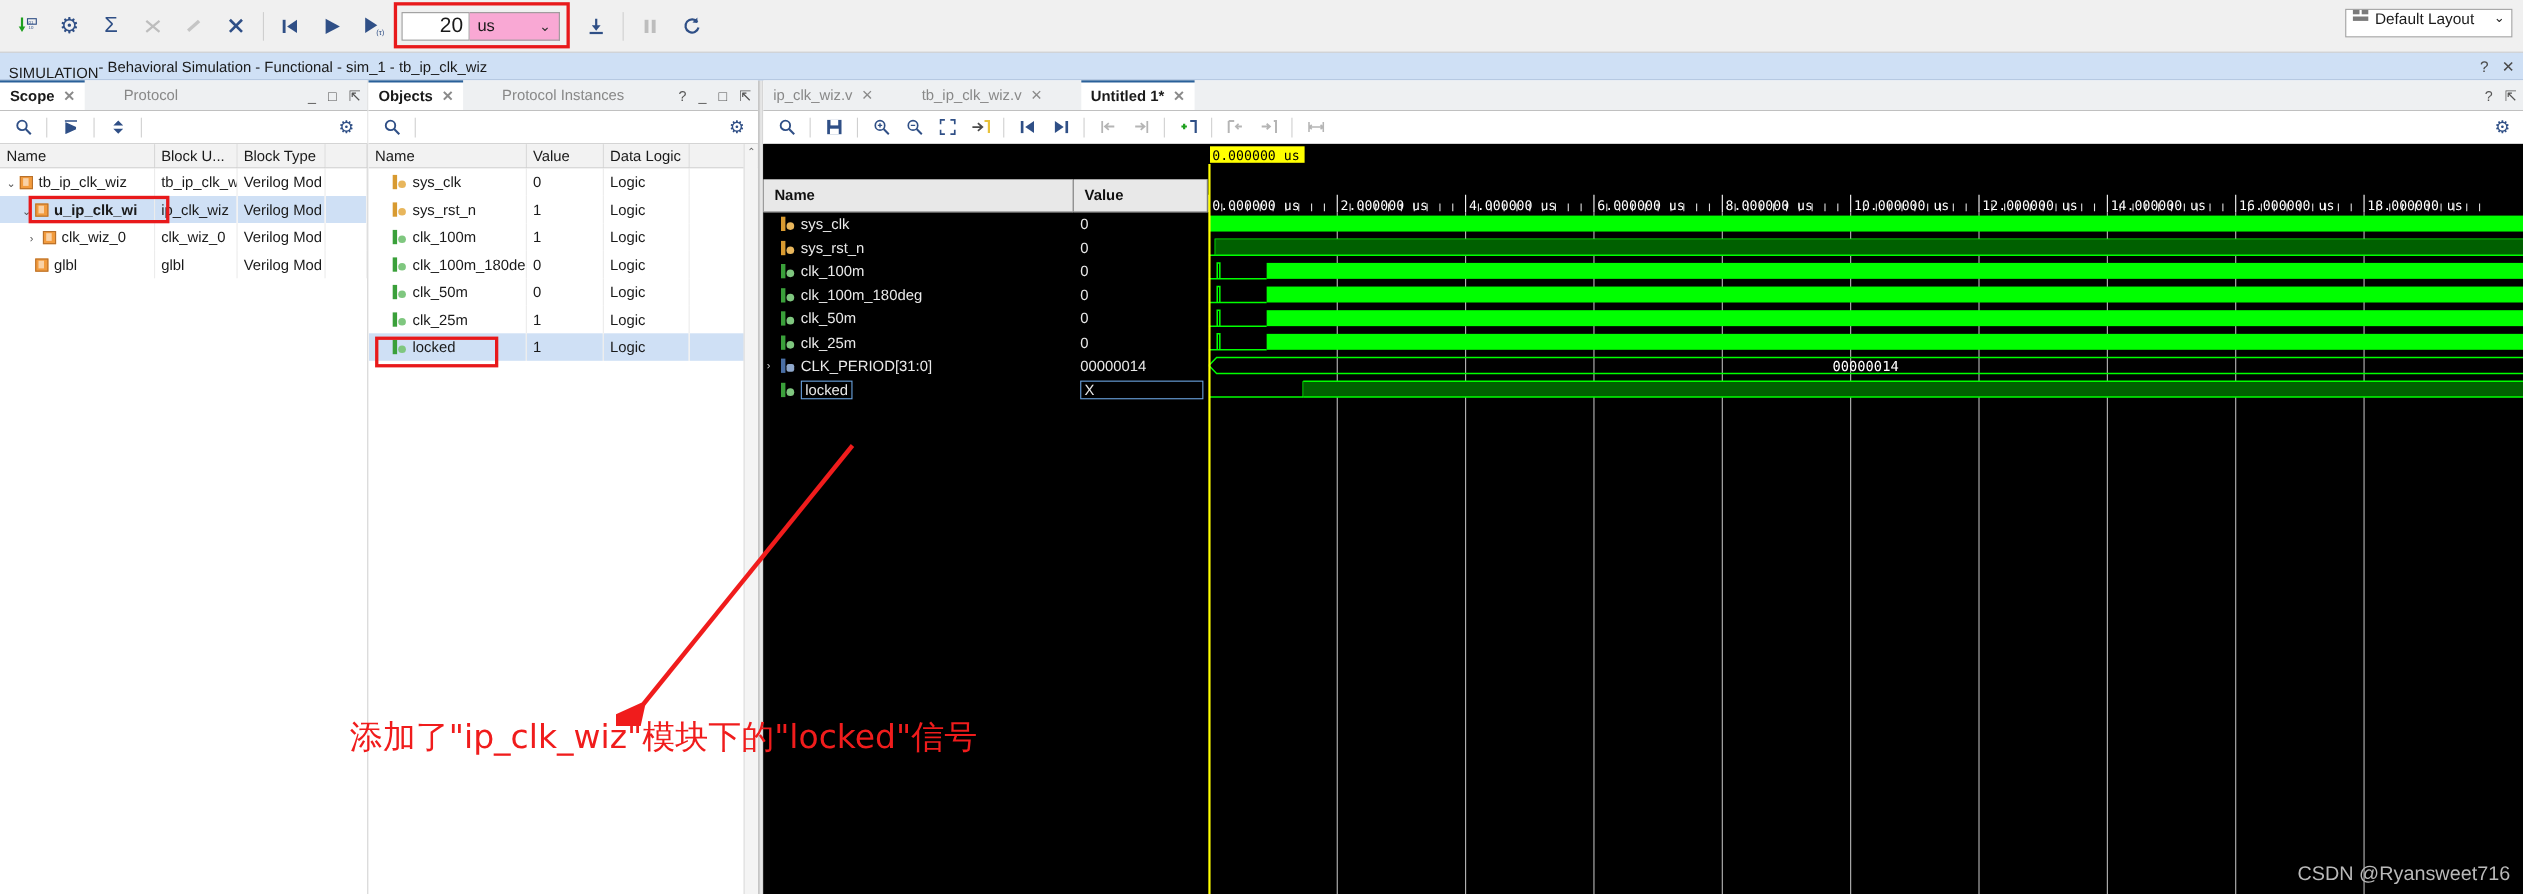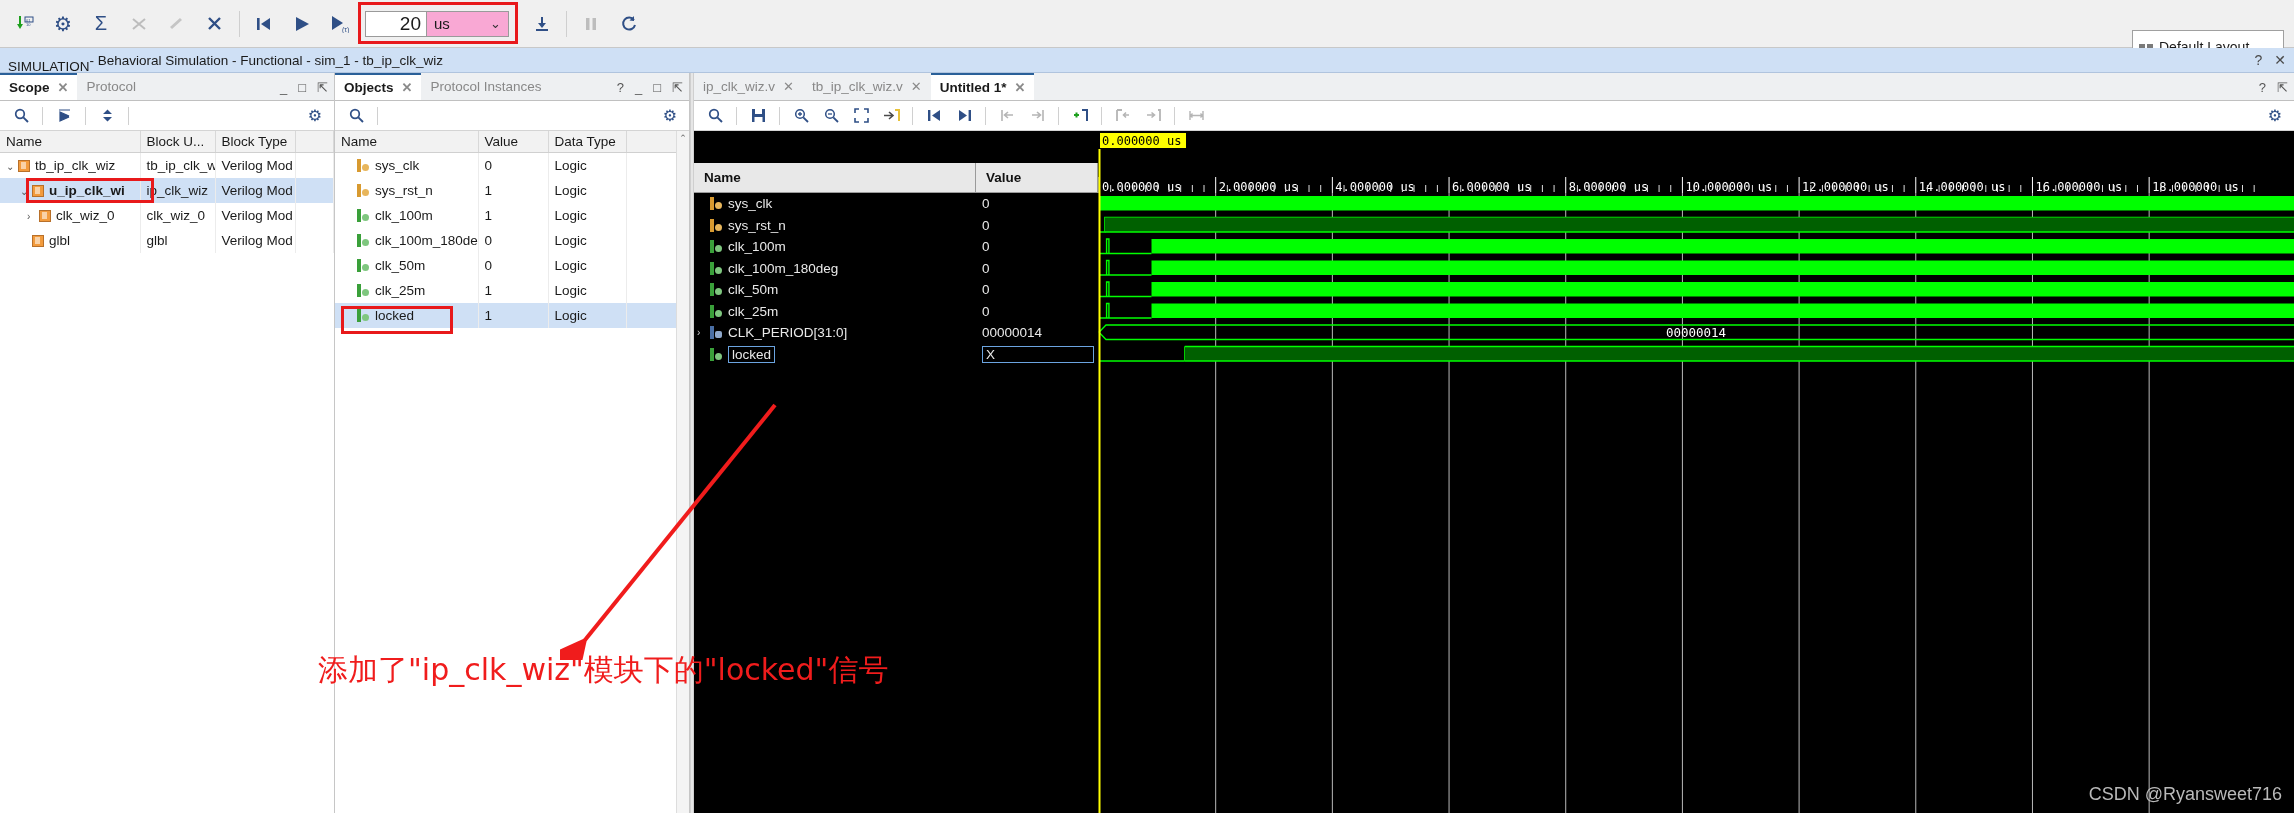--- a/index.html
+++ b/index.html
@@ -62,25 +62,24 @@
   }
   .run-unit .chev {
     position:absolute; right:7px; top:4px;
     color:#333; font-size:13px;
   }
   .layout-sel {
     position:absolute; right:10px; top:8px;
     width:152px; height:26px;
     border:1px solid #a0a0a0;
     background:#fff;
-    display:flex; align-items:flex-end;
+    display:flex; align-items:flex-start;
     font-size:14px;
     padding-left:6px;
     gap:6px;
-    margin-top:22px;
   }
   .layout-sel .chev { position:absolute; right:6px; font-size:12px; }
   .lay-ico { display:inline-block; width:14px; height:11px; position:relative; }
   .lay-ico i { position:absolute; background:#7a7a7a; display:block; }
   .lay-ico i:nth-child(1){left:0;top:0;width:6px;height:4px;}
   .lay-ico i:nth-child(2){left:8px;top:0;width:6px;height:4px;}
   .lay-ico i:nth-child(3){left:0;top:6px;width:14px;height:4px;}
 
   
   .simbar {
@@ -99,20 +98,21 @@
   .main { display:flex; height:740px; }
 
   .panel { background:#fff; display:flex; flex-direction:column; }
   .panel-tabs {
     height:28px;
     background:#eef0f2;
     display:flex; align-items:flex-start;
     font-size:13.5px;
     position:relative;
     border-bottom:1px solid #c0c0c0;
+    gap:26px;
   }
   .ptab {
     height:27px; display:flex; align-items:center; gap:8px;
     padding:0 9px;
   }
   .ptab.active { background:#fff; font-weight:bold; border-top:2px solid #2a6099; }
   .ptab.inactive { color:#888; }
   .ptab .x { color:#8a8a8a; font-size:13px; }
   .ptab-tools {
     position:absolute; right:6px; bottom:5px;
@@ -401,21 +401,21 @@
         <colgroup>
             <col style="width:143px">
             <col style="width:70px">
             <col style="width:78px">
             <col>
           </colgroup>
         <thead>
             <tr>
           <th>Name</th>
           <th>Value</th>
-          <th>Data Type</th>
+          <th>Data Logic</th>
           <th></th>
         </tr>
           </thead>
         <tbody id="objects-body">
             <tr>
               <td style="padding-left:22px"><span class="sigico in"></span><span>sys_clk</span></td>
               <td>0</td>
               <td>Logic</td>
               <td></td>
             </tr>

